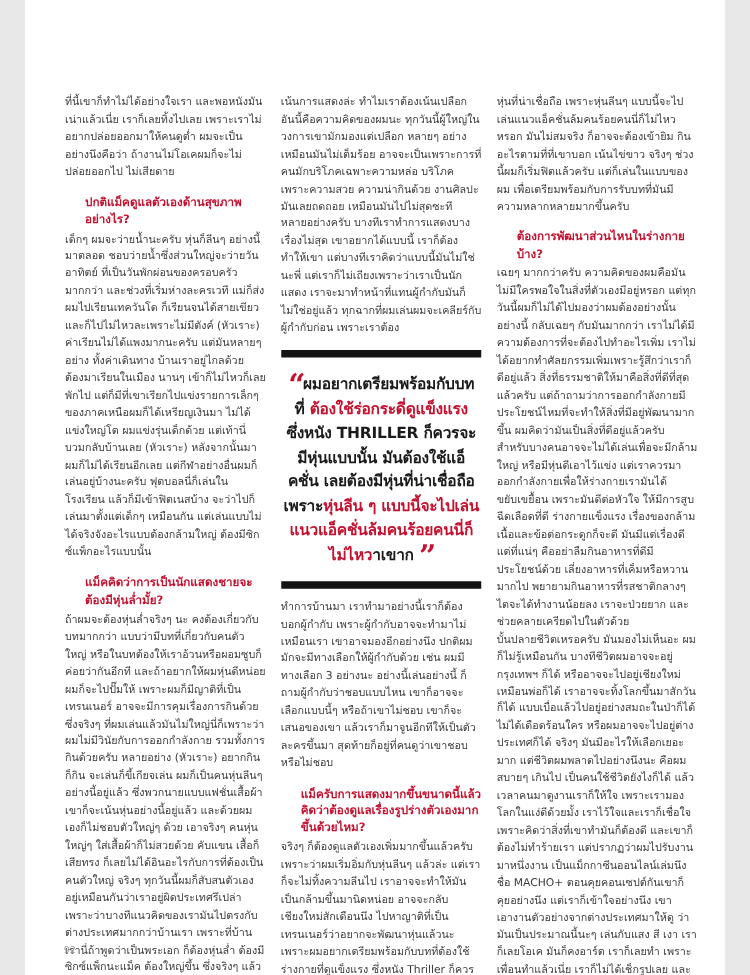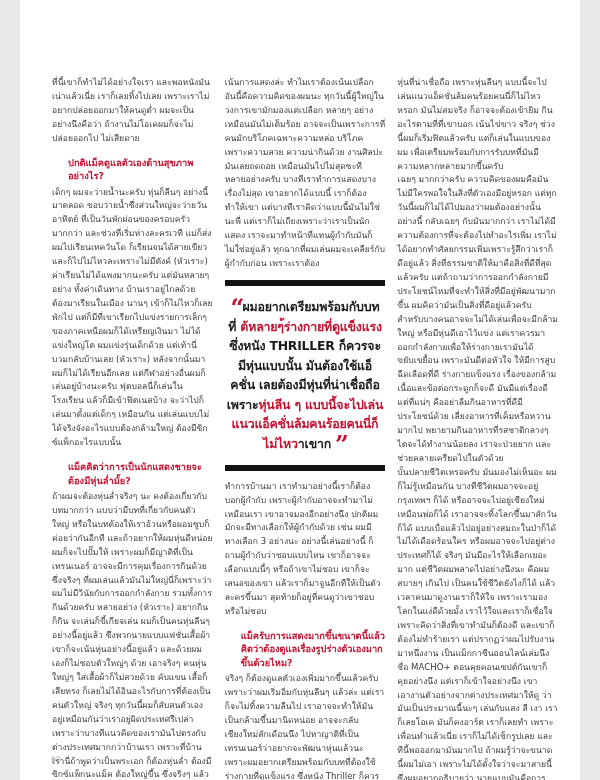--- a/index.html
+++ b/index.html
@@ -77,30 +77,31 @@
       <p>เด็กๆ ผมจะว่ายน้ำนะครับ หุ่นก็ลีนๆ อย่างนี้มาตลอด ชอบว่ายน้ำซึ่งส่วนใหญ่จะว่ายวันอาทิตย์ ที่เป็นวันพักผ่อนของครอบครัวมากกว่า และช่วงที่เริ่มห่างละครเวที แม่ก็ส่งผมไปเรียนเทควันโด ก็เรียนจนได้สายเขียว และก็ไปไม่ไหวละเพราะไม่มีตังค์ (หัวเราะ) ค่าเรียนไม่ได้แพงมากนะครับ แต่มันหลายๆ อย่าง ทั้งค่าเดินทาง บ้านเราอยู่ไกลด้วย ต้องมาเรียนในเมือง นานๆ เข้าก็ไม่ไหวก็เลยพักไป แต่ก็มีที่เขาเรียกไปแข่งรายการเล็กๆ ของภาคเหนือผมก็ได้เหรียญเงินมา ไม่ได้แข่งใหญ่โต ผมแข่งรุ่นเด็กด้วย แต่เท้านี่บวมกลับบ้านเลย (หัวเราะ) หลังจากนั้นมาผมก็ไม่ได้เรียนอีกเลย แต่กีฬาอย่างอื่นผมก็เล่นอยู่บ้างนะครับ ฟุตบอลนี่ก็เล่นในโรงเรียน แล้วก็มีเข้าฟิตเนสบ้าง จะว่าไปก็เล่นมาตั้งแต่เด็กๆ เหมือนกัน แต่เล่นแบบไม่ได้จริงจังอะไรแบบต้องกล้ามใหญ่ ต้องมีซิกซ์แพ็กอะไรแบบนั้น</p>
       <h3>แม็คคิดว่าการเป็นนักแสดงชายจะต้องมีหุ่นล่ำมั้ย?</h3>
       <p>ถ้าผมจะต้องหุ่นล่ำจริงๆ นะ คงต้องเกี่ยวกับบทมากกว่า แบบว่ามีบทที่เกี่ยวกับคนตัวใหญ่ หรือในบทต้องให้เราอ้วนหรือผอมซูบก็ค่อยว่ากันอีกที และถ้าอยากให้ผมหุ่นดีหน่อยผมก็จะไปปั๊มให้ เพราะผมก็มีญาติที่เป็นเทรนเนอร์ อาจจะมีการคุมเรื่องการกินด้วย ซึ่งจริงๆ ที่ผมเล่นแล้วมันไม่ใหญ่นี่ก็เพราะว่าผมไม่มีวินัยกับการออกกำลังกาย รวมทั้งการกินด้วยครับ หลายอย่าง (หัวเราะ) อยากกินก็กิน จะเล่นก็ขี้เกียจเล่น ผมก็เป็นคนหุ่นลีนๆ อย่างนี้อยู่แล้ว ซึ่งพวกนายแบบแฟชั่นเสื้อผ้าเขาก็จะเน้นหุ่นอย่างนี้อยู่แล้ว และด้วยผมเองก็ไม่ชอบตัวใหญ่ๆ ด้วย เอาจริงๆ คนหุ่นใหญ่ๆ ใส่เสื้อผ้าก็ไม่สวยด้วย คับแขน เสื้อก็เสียทรง ก็เลยไม่ได้อินอะไรกับการที่ต้องเป็นคนตัวใหญ่ จริงๆ ทุกวันนี้ผมก็สับสนตัวเองอยู่เหมือนกันว่าเราอยู่ผิดประเทศรึเปล่า เพราะว่าบางทีแนวคิดของเรามันไปตรงกับต่างประเทศมากกว่าบ้านเรา เพราะที่บ้านเรานี่ถ้าพูดว่าเป็นพระเอก ก็ต้องหุ่นล่ำ ต้องมีซิกซ์แพ็กนะแม็ค ต้องใหญ่ขึ้น ซึ่งจริงๆ แล้วความคิดของผมคือว่าการเป็นพระเอกมันต้องถูกวางเป็นไม้แขวนอันเดียวเหมือนกันหมดเลยหรือเปล่า แต่ถ้าเราดูหนังยุโรปหรือฮอลลีวู้ดเนี่ย พระเอกที่หุ่นลีนๆ มีเยอะแยะไป ซึ่งจริงๆ เขาเน้นตรงการแสดงมากกว่ารูปร่างด้วยซ้ำ ผมเลยมองว่าทำไมเราไม่</p>
     </div>
 
     <div class="col">
       <p>เน้นการแสดงล่ะ ทำไมเราต้องเน้นเปลือก อันนี้คือความคิดของผมนะ ทุกวันนี้ผู้ใหญ่ในวงการเขามักมองแต่เปลือก หลายๆ อย่างเหมือนมันไม่เต็มร้อย อาจจะเป็นเพราะการที่คนมักบริโภคเฉพาะความหล่อ บริโภคเพราะความสวย ความน่ากินด้วย งานศิลปะมันเลยถดถอย เหมือนมันไปไม่สุดซะที</p>
       <p>หลายอย่างครับ บางทีเราทำการแสดงบางเรื่องไม่สุด เขาอยากได้แบบนี้ เราก็ต้องทำให้เขา แต่บางทีเราคิดว่าแบบนี้มันไม่ใช่นะพี่ แต่เราก็ไม่เถียงเพราะว่าเราเป็นนักแสดง เราจะมาทำหน้าที่แทนผู้กำกับมันก็ไม่ใช่อยู่แล้ว ทุกฉากที่ผมเล่นผมจะเคลียร์กับผู้กำกับก่อน เพราะเราต้อง</p>
 
       <div class="bar"></div>
-      <div class="pullquote"><span class="mark">“</span><span>ผมอยากเตรียมพร้อมกับบทที่ </span><span class="red">ต้หลายๆ้ร่างกายที่ดูแข็งแรง </span><span>ซึ่งหนัง THRILLER ก็ควรจะมีหุ่นแบบนั้น มันต้องใช้แอ็คชั่น เลยต้องมีหุ่นที่น่าเชื่อถือ เพราะ</span><span class="red">หุ่นลีน ๆ แบบนี้จะไปเล่นแนวแอ็คชั่นล้มคนร้อยคนนี่ก็ไม่ไหว</span><span>าเขาก </span><span class="mark">”</span></div>
+      <div class="pullquote"><span class="mark">“</span><span>ผมอยากเตรียมพร้อมกับบทที่ </span><span class="red">ต้องใช้ร่อกระดี่ดูแข็งแรง </span><span>ซึ่งหนัง THRILLER ก็ควรจะมีหุ่นแบบนั้น มันต้องใช้แอ็คชั่น เลยต้องมีหุ่นที่น่าเชื่อถือ เพราะ</span><span class="red">หุ่นลีน ๆ แบบนี้จะไปเล่นแนวแอ็คชั่นล้มคนร้อยคนนี่ก็ไม่ไหว</span><span>าเขาก </span><span class="mark">”</span></div>
       <div class="bar"></div>
 
       <p>ทำการบ้านมา เราทำมาอย่างนี้เราก็ต้องบอกผู้กำกับ เพราะผู้กำกับอาจจะทำมาไม่เหมือนเรา เขาอาจมองอีกอย่างนึง ปกติผมมักจะมีทางเลือกให้ผู้กำกับด้วย เช่น ผมมีทางเลือก 3 อย่างนะ อย่างนี้เล่นอย่างนี้ ก็ถามผู้กำกับว่าชอบแบบไหน เขาก็อาจจะเลือกแบบนี้ๆ หรือถ้าเขาไม่ชอบ เขาก็จะเสนอของเขา แล้วเราก็มาจูนอีกทีให้เป็นตัวละครขึ้นมา สุดท้ายก็อยู่ที่คนดูว่าเขาชอบหรือไม่ชอบ</p>
       <h3>แม็ครับการแสดงมากขึ้นขนาดนี้แล้ว คิดว่าต้องดูแลเรื่องรูปร่างตัวเองมากขึ้นด้วยไหม?</h3>
       <p>จริงๆ ก็ต้องดูแลตัวเองเพิ่มมากขึ้นแล้วครับ เพราะว่าผมเริ่มอิ่มกับหุ่นลีนๆ แล้วล่ะ แต่เราก็จะไม่ทิ้งความลีนไป เราอาจจะทำให้มันเป็นกล้ามขึ้นมานิดหน่อย อาจจะกลับเชียงใหม่สักเดือนนึง ไปหาญาติที่เป็นเทรนเนอร์ว่าอยากจะพัฒนาหุ่นแล้วนะ เพราะผมอยากเตรียมพร้อมกับบทที่ต้องใช้ร่างกายที่ดูแข็งแรง ซึ่งหนัง Thriller ก็ควรจะมีหุ่นแบบนั้น มันต้องใช้แอ็คชั่น เลยต้องมี</p>
     </div>
 
     <div class="col">
       <p>หุ่นที่น่าเชื่อถือ เพราะหุ่นลีนๆ แบบนี้จะไปเล่นแนวแอ็คชั่นล้มคนร้อยคนนี่ก็ไม่ไหวหรอก มันไม่สมจริง ก็อาจจะต้องเข้ายิม กินอะไรตามที่ที่เขาบอก เน้นไข่ขาว จริงๆ ช่วงนี้ผมก็เริ่มฟิตแล้วครับ แต่ก็เล่นในแบบของผม เพื่อเตรียมพร้อมกับการรับบทที่มันมีความหลากหลายมากขึ้นครับ</p>
+      <h3>ต้องการพัฒนาส่วนไหนในร่างกายบ้าง?</h3>
       <p>เฉยๆ มากกว่าครับ ความคิดของผมคือมันไม่มีใครพอใจในสิ่งที่ตัวเองมีอยู่หรอก แต่ทุกวันนี้ผมก็ไม่ได้ไปมองว่าผมต้องอย่างนั้นอย่างนี้ กลับเฉยๆ กับมันมากกว่า เราไม่ได้มีความต้องการที่จะต้องไปทำอะไรเพิ่ม เราไม่ได้อยากทำศัลยกรรมเพิ่มเพราะรู้สึกว่าเราก็ดีอยู่แล้ว สิ่งที่ธรรมชาติให้มาคือสิ่งที่ดีที่สุดแล้วครับ แต่ถ้าถามว่าการออกกำลังกายมีประโยชน์ไหมที่จะทำให้สิ่งที่มีอยู่พัฒนามากขึ้น ผมคิดว่ามันเป็นสิ่งที่ดีอยู่แล้วครับ สำหรับบางคนอาจจะไม่ได้เล่นเพื่อจะมีกล้ามใหญ่ หรือมีหุ่นดีเอาไว้แข่ง แต่เราควรมาออกกำลังกายเพื่อให้ร่างกายเรามันได้ขยับเขยื้อน เพราะมันดีต่อหัวใจ ให้มีการสูบฉีดเลือดที่ดี ร่างกายแข็งแรง เรื่องของกล้ามเนื้อและข้อต่อกระดูกก็จะดี มันมีแต่เรื่องดี แต่ที่แน่ๆ คืออย่าลืมกินอาหารที่ดีมีประโยชน์ด้วย เลี่ยงอาหารที่เค็มหรือหวานมากไป พยายามกินอาหารที่รสชาติกลางๆ ไตจะได้ทำงานน้อยลง เราจะป่วยยาก และช่วยคลายเครียดไปในตัวด้วย</p>
       <p>บั้นปลายชีวิตเหรอครับ มันมองไม่เห็นอะ ผมก็ไม่รู้เหมือนกัน บางทีชีวิตผมอาจจะอยู่กรุงเทพฯ ก็ได้ หรืออาจจะไปอยู่เชียงใหม่เหมือนพ่อก็ได้ เราอาจจะทิ้งโลกขึ้นมาสักวันก็ได้ แบบเบื่อแล้วไปอยู่อย่างสมถะในป่าก็ได้ ไม่ได้เดือดร้อนใคร หรือผมอาจจะไปอยู่ต่างประเทศก็ได้ จริงๆ มันมีอะไรให้เลือกเยอะมาก แต่ชีวิตผมพลาดไปอย่างนึงนะ คือผมสบายๆ เกินไป เป็นคนใช้ชีวิตยังไงก็ได้ แล้วเวลาคนมาดูงานเราก็ให้ใจ เพราะเรามองโลกในแง่ดีด้วยมั้ง เราไว้ใจและเราก็เชื่อใจ เพราะคิดว่าสิ่งที่เขาทำมันก็ต้องดี และเขาก็ต้องไม่ทำร้ายเรา แต่ปรากฏว่าผมไปรับงานมาหนึ่งงาน เป็นแม็กกาซีนออนไลน์เล่มนึงชื่อ MACHO+ ตอนคุยคอนเซปต์กันเขาก็คุยอย่างนึง แต่เราก็เข้าใจอย่างนึง เขาเอางานตัวอย่างจากต่างประเทศมาให้ดู ว่ามันเป็นประมาณนี้นะๆ เล่นกับแสง สี เงา เราก็เลยโอเค มันก็คงอาร์ต เราก็เลยทำ เพราะเพื่อนทำแล้วเนี่ย เราก็ไม่ได้เช็กรูปเลย และทีนี้พอออกมามันมากไป ถ้าผมรู้ว่าจะขนาดนี้ผมไม่เอา เพราะไม่ได้ตั้งใจว่าจะมาสายนี้ ซึ่งผมอยากอธิบายว่า นายแบบมันคือการเอาตัวเอง</p>
     </div>
 
   </div>
 
   <div class="page-number">92</div>
 </div>
 
 </body></html>

